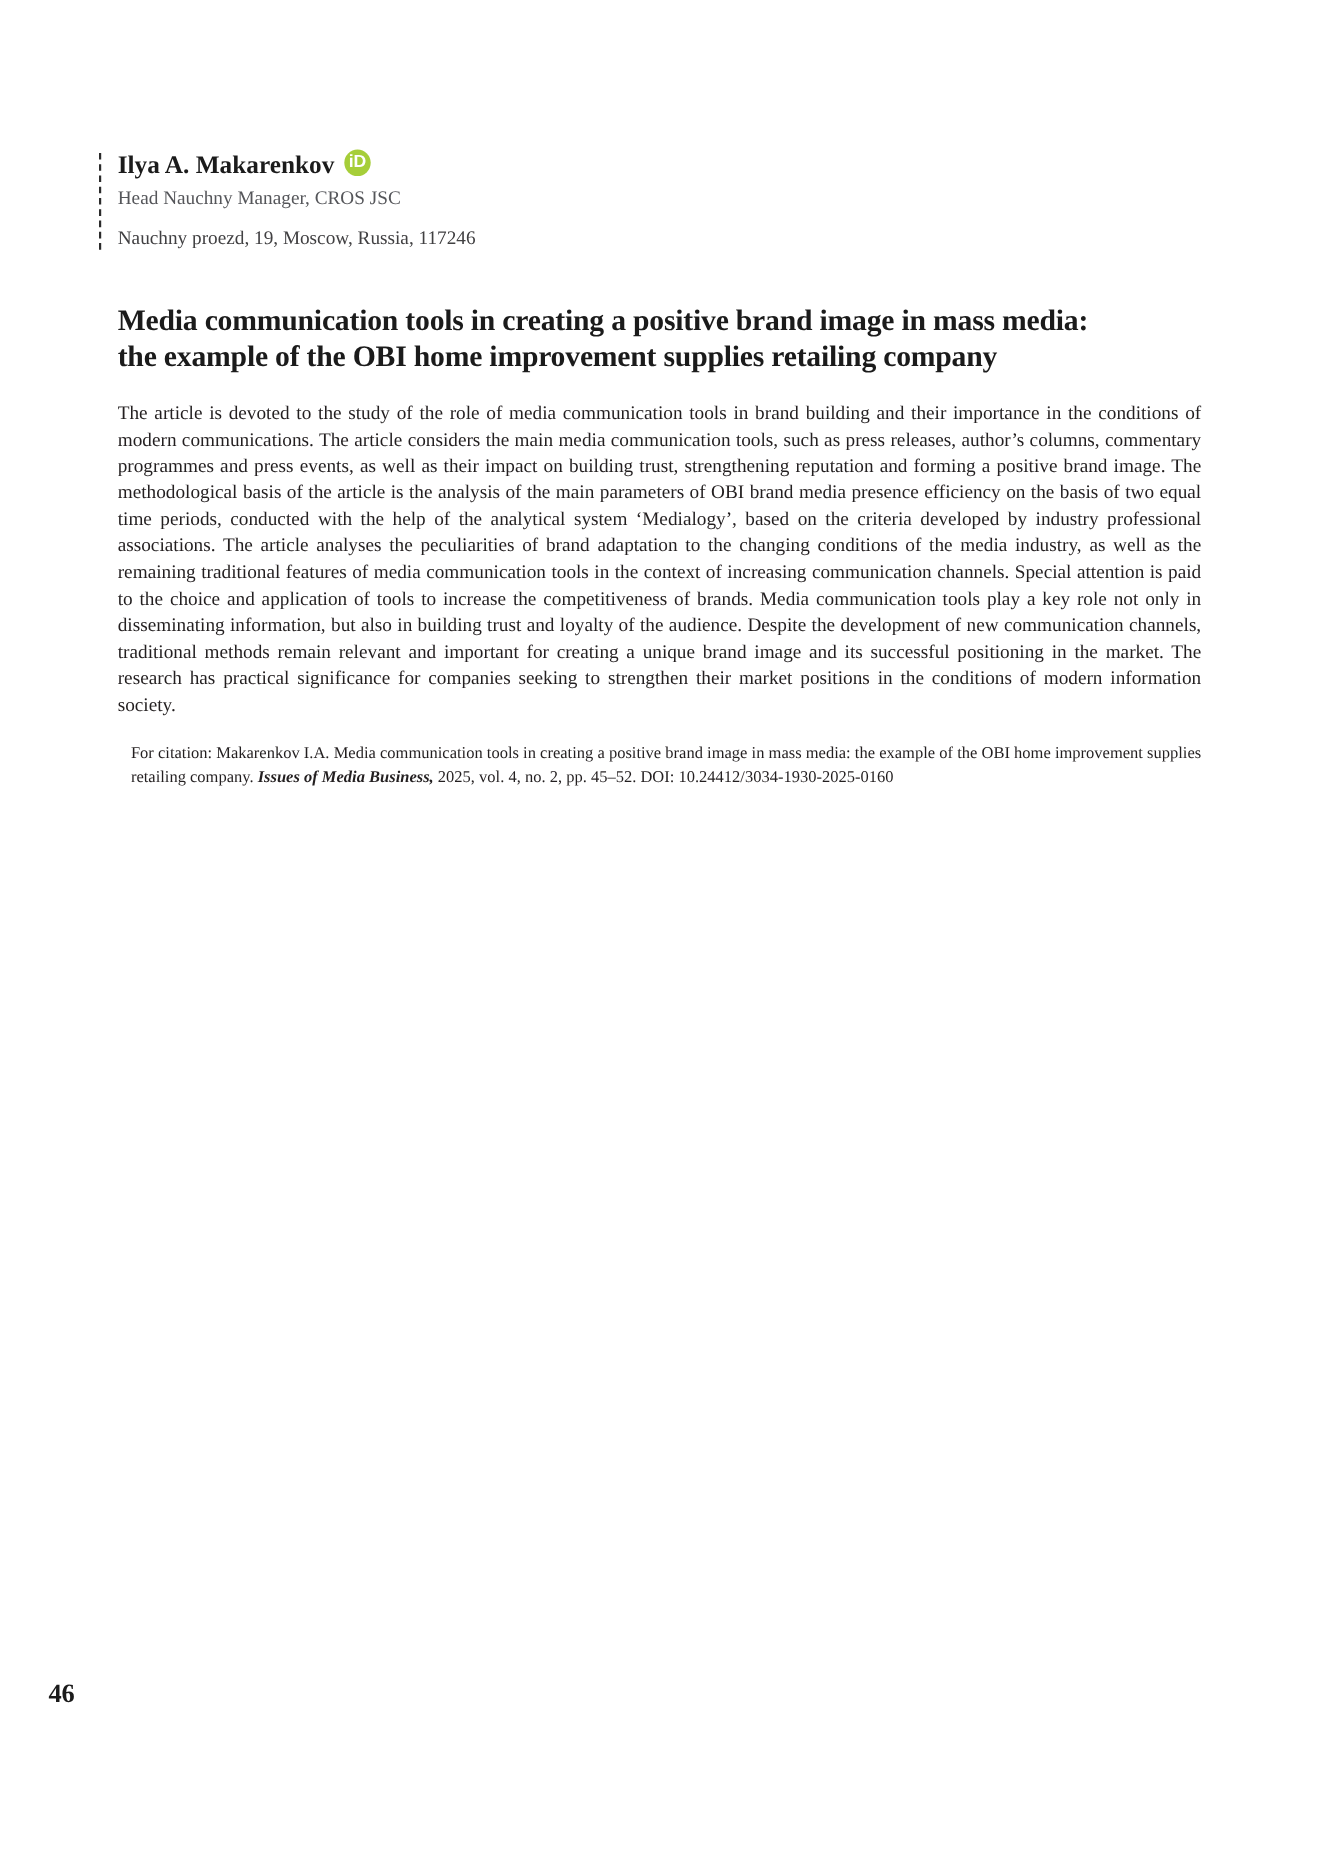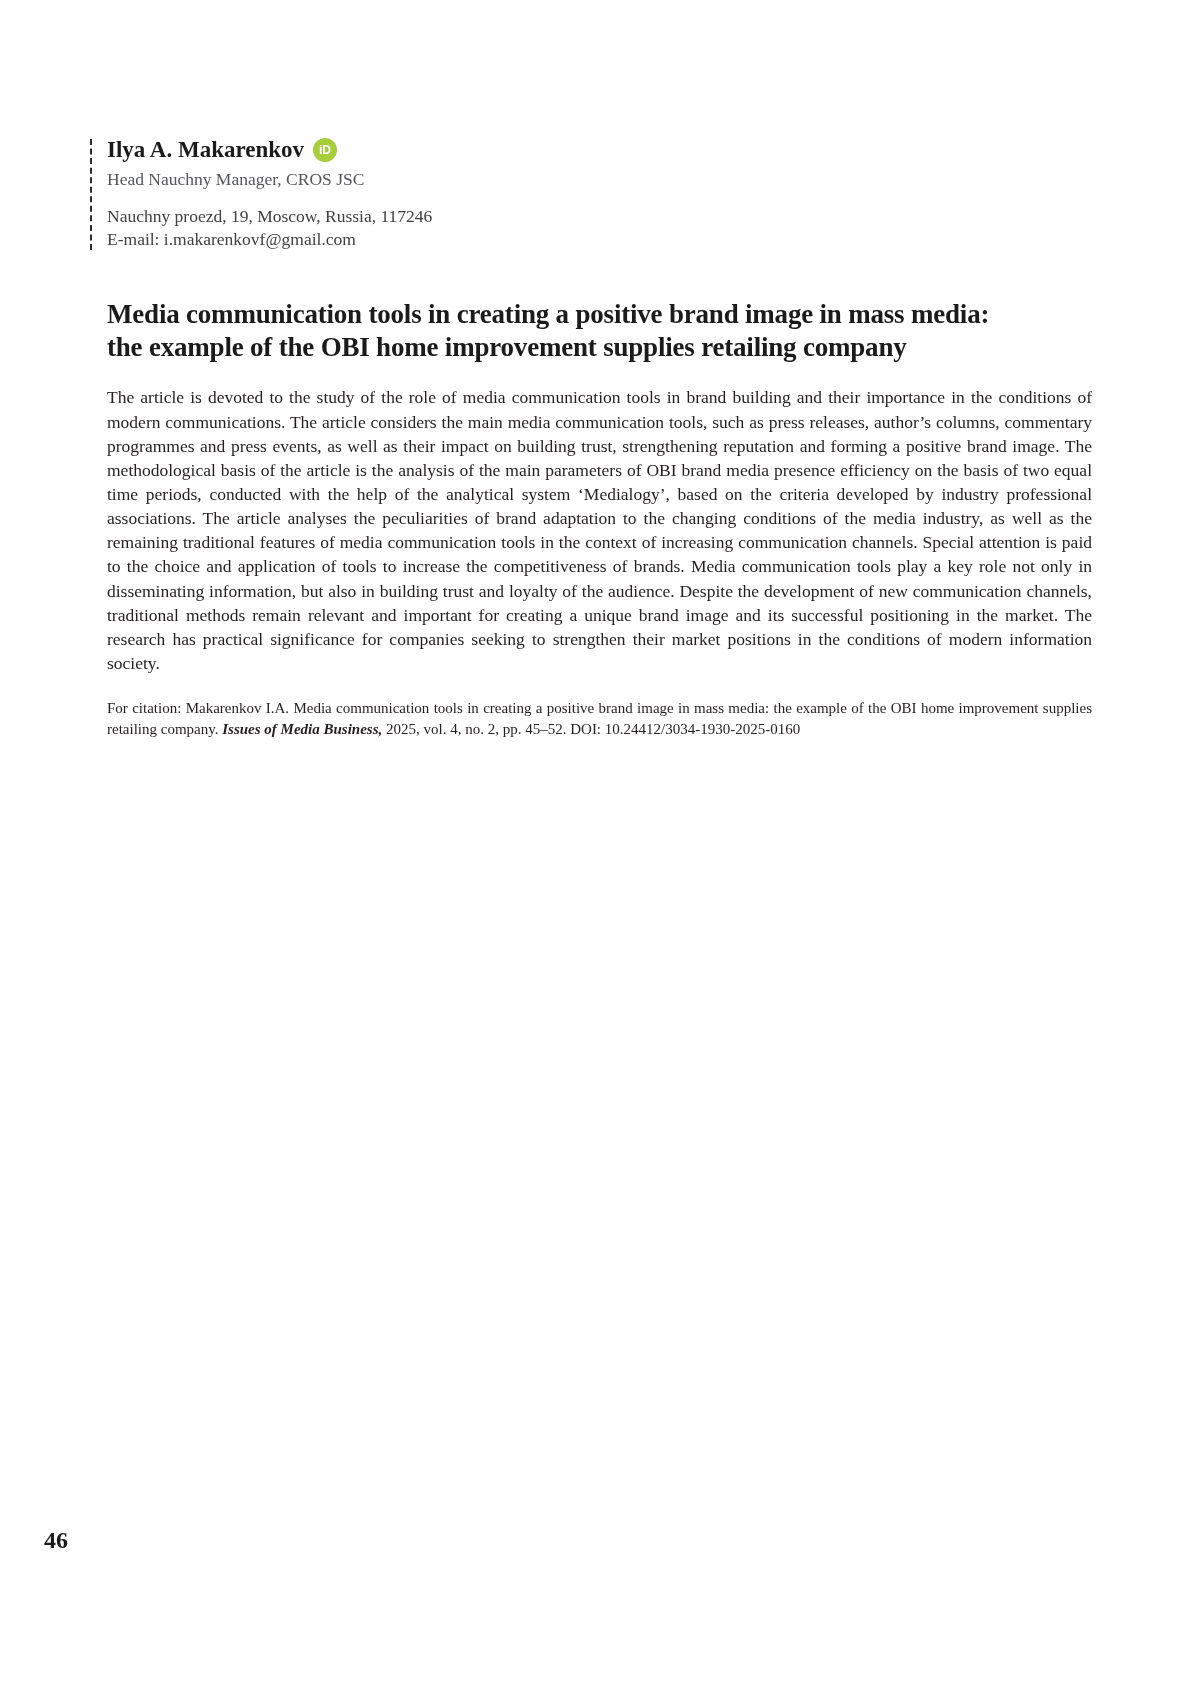--- a/index.html
+++ b/index.html
@@ -27,37 +27,36 @@
   .author-block::before {
     content: "";
     position: absolute;
     left: -17px;
     top: 3px;
     bottom: 1px;
     border-left: 2px dashed #2b2b2b;
   }
   .author-name-row {
     display: flex;
-    align-items: center;
     gap: 9px;
   }
   .author-name {
     font-size: 23px;
     font-weight: bold;
     color: #1b1b1b;
     line-height: 1.2;
   }
   .orcid-badge {
     width: 24px;
     height: 24px;
     border-radius: 50%;
     background: #A6CE39;
     color: #ffffff;
     font-family: "Liberation Sans", sans-serif;
-    font-size: 12px;
+    font-size: 16px;
     font-weight: bold;
     display: flex;
     align-items: center;
     justify-content: center;
     cursor: pointer;
     user-select: none;
   }
   .author-role {
     margin-top: 5px;
     font-size: 17.5px;
@@ -111,20 +110,21 @@
     font-size: 17.5px;
     line-height: 1.38;
     color: #231F20;
   }
   .citation {
     margin-top: 23px;
     font-size: 15px;
     line-height: 1.42;
     text-align: justify;
     color: #231F20;
+    margin-left: 12px;
   }
   .journal-name {
     font-style: italic;
     font-weight: bold;
   }
 
   
   .page-number {
     position: absolute;
     left: 44px;
@@ -140,21 +140,20 @@
 
 <div class="content">
 
   <div class="author-block">
     <div class="author-name-row">
       <span class="author-name">Ilya A. Makarenkov</span>
       <span class="orcid-badge">iD</span>
     </div>
     <div class="author-role">Head Nauchny Manager, CROS JSC</div>
     <div class="author-address">Nauchny proezd, 19, Moscow, Russia, 117246</div>
-    <div class="author-email">E-mail: i.makarenkovf@gmail.com</div>
   </div>
 
   <h1 class="article-title">Media communication tools in creating a positive brand image in mass media: the example of the OBI home improvement supplies retailing company</h1>
 
   <p class="abstract">The article is devoted to the study of the role of media communication tools in brand building and their importance in the conditions of modern communications. The article considers the main media communication tools, such as press releases, author’s columns, commentary programmes and press events, as well as their impact on building trust, strengthening reputation and forming a positive brand image. The methodological basis of the article is the analysis of the main parameters of OBI brand media presence efficiency on the basis of two equal time periods, conducted with the help of the analytical system ‘Medialogy’, based on the criteria developed by industry professional associations. The article analyses the peculiarities of brand adaptation to the changing conditions of the media industry, as well as the remaining traditional features of media communication tools in the context of increasing communication channels. Special attention is paid to the choice and application of tools to increase the competitiveness of brands. Media communication tools play a key role not only in disseminating information, but also in building trust and loyalty of the audience. Despite the development of new communication channels, traditional methods remain relevant and important for creating a unique brand image and its successful positioning in the market. The research has practical significance for companies seeking to strengthen their market positions in the conditions of modern information society.</p>
 
 
 
   <p class="citation"><span>For citation: Makarenkov I.A. Media communication tools in creating a positive brand image in mass media: the example of the OBI home improvement supplies retailing company. </span><span class="journal-name">Issues of Media Business,</span><span> 2025, vol. 4, no. 2, pp. 45–52. DOI: 10.24412/3034-1930-2025-0160</span></p>
 

